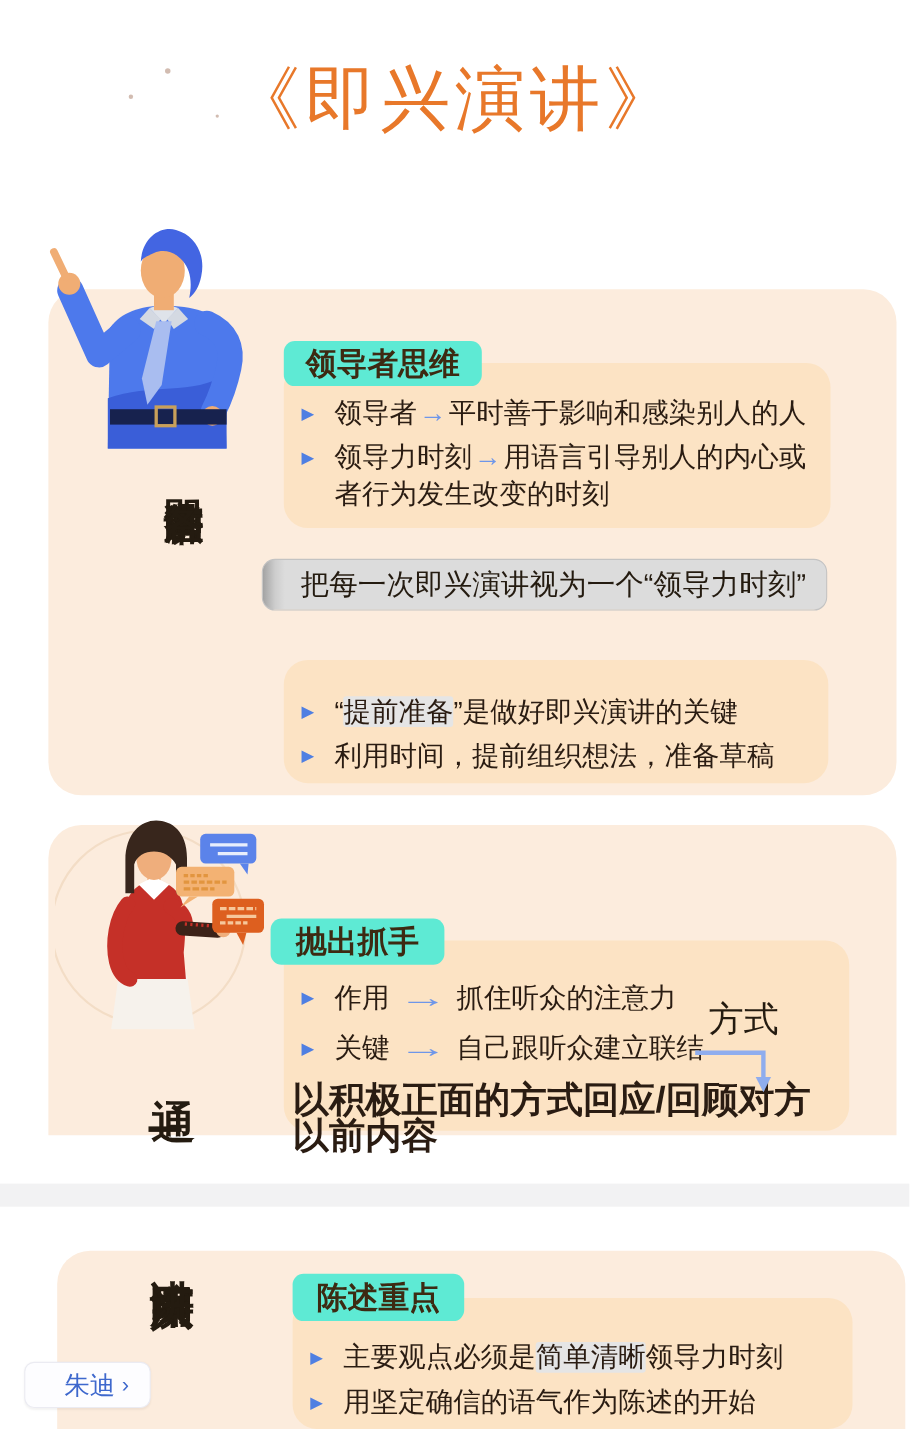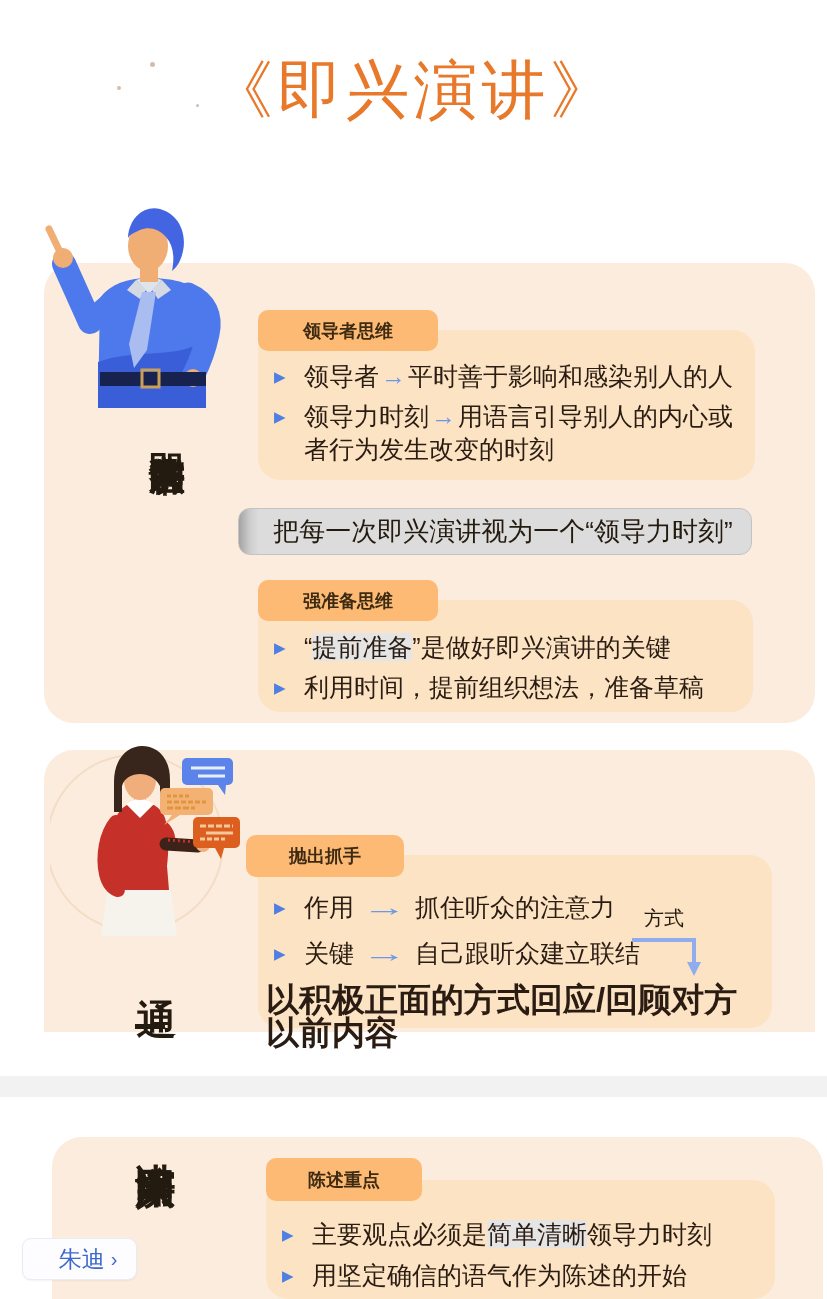--- a/index.html
+++ b/index.html
@@ -14,22 +14,22 @@
   .panel-b{left:44px;top:750px;width:771px;height:282px;border-radius:30px 30px 0 0;}
   .panel-c{left:52px;top:1137px;width:771px;height:162px;border-radius:30px 30px 0 0;}
 
   .vlabel{position:absolute;writing-mode:vertical-rl;text-orientation:upright;
           font-weight:600;color:#241b10;z-index:2;}
   .vlabel-1{left:98px;top:162px;font-size:36px;letter-spacing:1px;}
   .vlabel-2{left:86px;top:216px;font-size:40px;}
   .vlabel-2 .next-char-sliver{position:absolute;left:5px;top:58px;width:30px;height:5px;background:#241b10;}
   .vlabel-3{left:77px;top:2px;font-size:40px;letter-spacing:-2px;}
 
-  .badge{position:absolute;background:#fdba74;border-radius:10px;display:flex;align-items:center;
-         justify-content:center;font-size:18px;font-weight:700;color:#3d2a12;z-index:3;}
+  .badge{position:absolute;background:#5eead4;border-radius:10px;display:flex;align-items:center;
+         justify-content:center;font-size:28px;font-weight:700;color:#3d2a12;z-index:3;}
   .badge-a1{left:214px;top:47px;width:180px;height:41px;}
   .badge-a2{left:214px;top:317px;width:180px;height:41px;}
   .badge-b {left:202px;top:85px;width:158px;height:42px;}
   .badge-c {left:214px;top:21px;width:156px;height:43px;}
 
   .card{position:absolute;background:#fce3c4;border-radius:22px;z-index:2;box-sizing:border-box;}
   .card-a1{left:214px;top:67px;width:497px;height:150px;padding:30px 12px 0 14px;}
   .card-a2{left:214px;top:337px;width:495px;height:112px;padding:31px 10px 0 14px;}
   .card-b1{left:214px;top:105px;width:514px;height:173px;padding:36px 8px 0 14px;}
   .card-c1{left:214px;top:43px;width:509px;height:119px;padding:38px 8px 0 14px;}
@@ -43,21 +43,21 @@
   .arr-long{display:inline-block;transform:scaleX(1.8);margin:0 16px;}
   .hl{background:#e5e5e5;border-radius:3px;}
   .note-line{font-size:33px;line-height:33px;margin-left:-6px;font-weight:bold;}
 
   .callout{position:absolute;left:194px;top:245px;width:514px;height:47px;z-index:2;
            background:linear-gradient(90deg,#a3a3a3 0,#cdcdcd 11px,#dcdcdc 20px);
            border:1px solid #c3c3c3;border-radius:12px;display:flex;align-items:center;
            justify-content:center;font-size:26px;color:#241b10;box-sizing:border-box;padding-left:16px;}
 
   .annotation{position:absolute;left:584px;top:155px;width:86px;z-index:4;text-align:left;}
-  .ann-label{display:block;font-size:20px;color:#241b10;margin-left:16px;margin-bottom:2px;}
+  .ann-label{display:block;font-size:32px;color:#241b10;margin-left:16px;margin-bottom:2px;}
 
   .illu{position:absolute;z-index:4;}
   .man-illu{left:36px;top:202px;}
   .woman-illu{left:50px;top:738px;}
 
   .sep{position:absolute;left:0;top:1076px;width:827px;height:21px;background:#f2f2f3;z-index:5;}
 
   .author-badge{position:absolute;left:22px;top:1238px;width:96px;height:40px;background:#fdfdff;
                 border:1px solid #ebebf2;border-radius:9px;display:flex;align-items:center;
                 justify-content:center;gap:6px;font-size:23px;color:#3e68cd;z-index:6;
@@ -87,21 +87,20 @@
         <span class="btxt"><span>领导者</span><span class="arr">→</span><span>平时善于影响和感染别人的人</span></span>
       </div>
       <div class="bullet">
         <span class="tri">▶</span>
         <span class="btxt"><span>领导力时刻</span><span class="arr">→</span><span>用语言引导别人的内心或者行为发生改变的时刻</span></span>
       </div>
     </div>
 
     <div class="callout">把每一次即兴演讲视为一个“领导力时刻”</div>
 
-    <div class="badge badge-a2">强准备思维</div>
     <div class="card card-a2">
       <div class="bullet">
         <span class="tri">▶</span>
         <span class="btxt"><span>“</span><span class="hl">提前准备</span><span>”</span><span>是做好即兴演讲的关键</span></span>
       </div>
       <div class="bullet">
         <span class="tri">▶</span>
         <span class="btxt">利用时间，提前组织想法，准备草稿</span>
       </div>
     </div>

